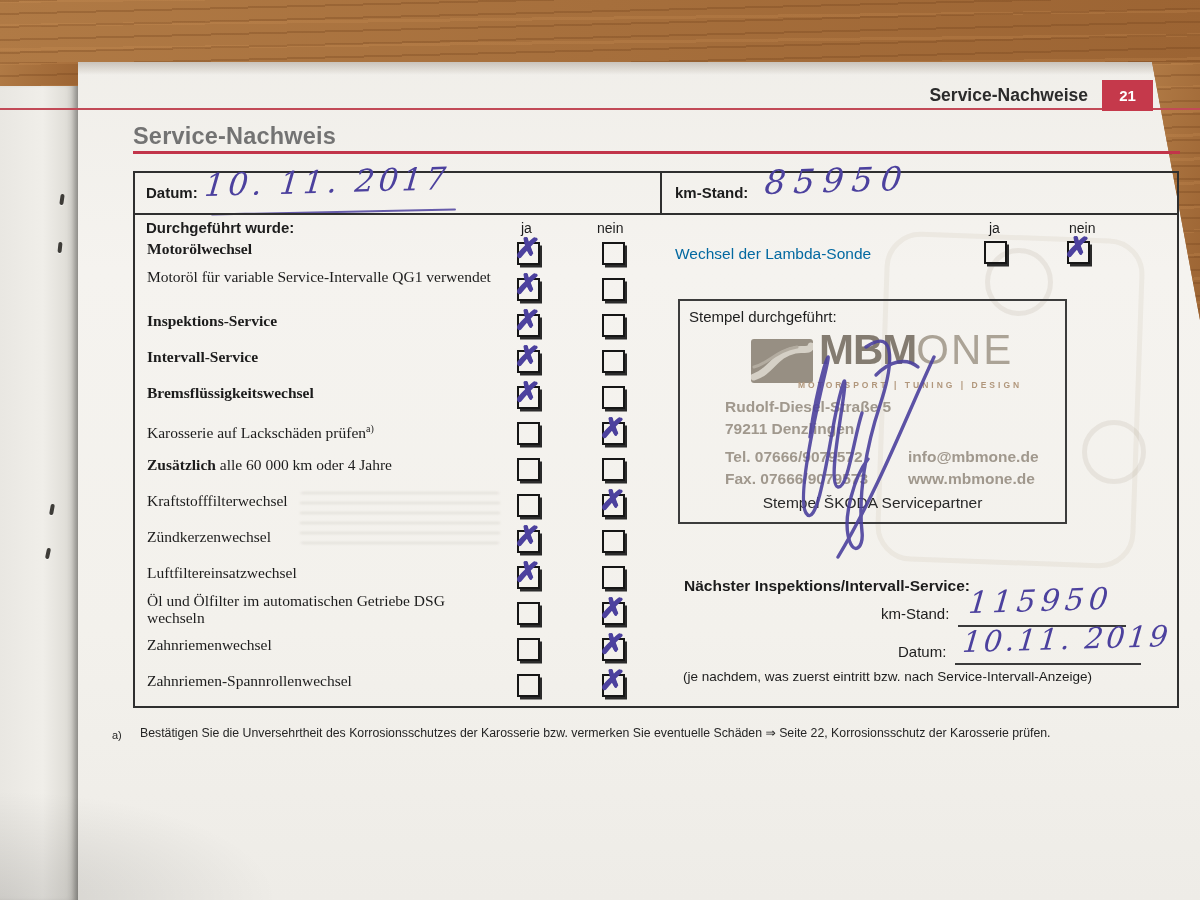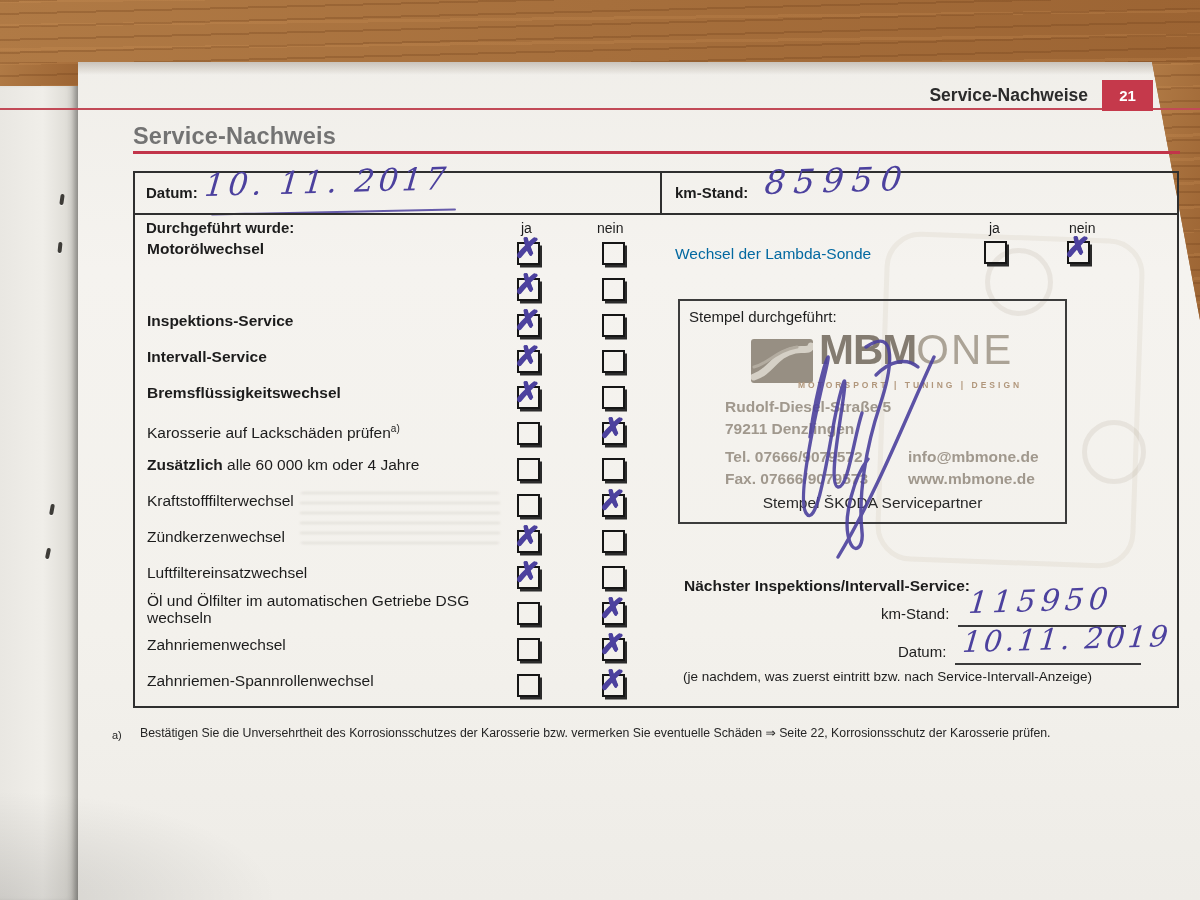--- a/index.html
+++ b/index.html
@@ -48,21 +48,21 @@
     border:2px solid #2f2f2f;box-sizing:border-box;}
   .fb{position:absolute;}
   .lab{font-size:15px;font-weight:bold;color:#1d1d1d;}
   .small-col{font-size:14px;color:#1d1d1d;}
   .vdiv{position:absolute;left:525px;top:0;width:2px;height:40px;background:#2f2f2f;}
   .hdiv{position:absolute;left:0;right:0;top:40px;height:2px;background:#2f2f2f;}
   .pen-underline{position:absolute;left:76px;top:38px;width:245px;height:2px;background:#4c419e;
     transform:rotate(-1.2deg);border-radius:2px;opacity:.85;}
   
   .rows{position:absolute;left:10px;top:62px;width:510px;}
-  .srow{position:relative;height:36px;}
+  .srow{position:relative;height:36px;font-family:Liberation Serif, serif;}
   .srow-label{position:absolute;left:2px;top:6px;width:356px;font-size:15.5px;line-height:16.5px;color:#1c1c1c;}
   .srow.tall .srow-label{top:-2px;}
   .srow-label sup{font-size:10px;}
   .cb{position:absolute;top:7px;width:19px;height:19px;border:2px solid #161616;
     box-shadow:2.5px 3px 0 -0.5px #2b2b2b;background:transparent;}
   .cb-ja{left:372px;}
   .cb-nein{left:457px;}
   .cb.checked::before{content:"✗";position:absolute;left:-4px;top:-10px;font-size:29px;line-height:1;
     color:#4c419e;font-weight:bold;transform:rotate(7deg);text-shadow:.7px .4px 0 #4c419e;}
   
@@ -137,20 +137,21 @@
   <div class="fb small-col" style="left:854px;top:47px;">ja</div>
   <div class="fb small-col" style="left:934px;top:47px;">nein</div>
 
   <div class="rows">
     <div class="srow">
       <div class="srow-label"><b>Motorölwechsel</b><span></span></div>
       <div class="cb cb-ja checked"></div>
       <div class="cb cb-nein"></div>
     </div>
     <div class="srow tall">
+      <div class="srow-label"><b></b><span>Motoröl für variable Service-Intervalle QG1 verwendet</span></div>
       <div class="cb cb-ja checked"></div>
       <div class="cb cb-nein"></div>
     </div>
     <div class="srow">
       <div class="srow-label"><b>Inspektions-Service</b><span></span></div>
       <div class="cb cb-ja checked"></div>
       <div class="cb cb-nein"></div>
     </div>
     <div class="srow">
       <div class="srow-label"><b>Intervall-Service</b><span></span></div>

